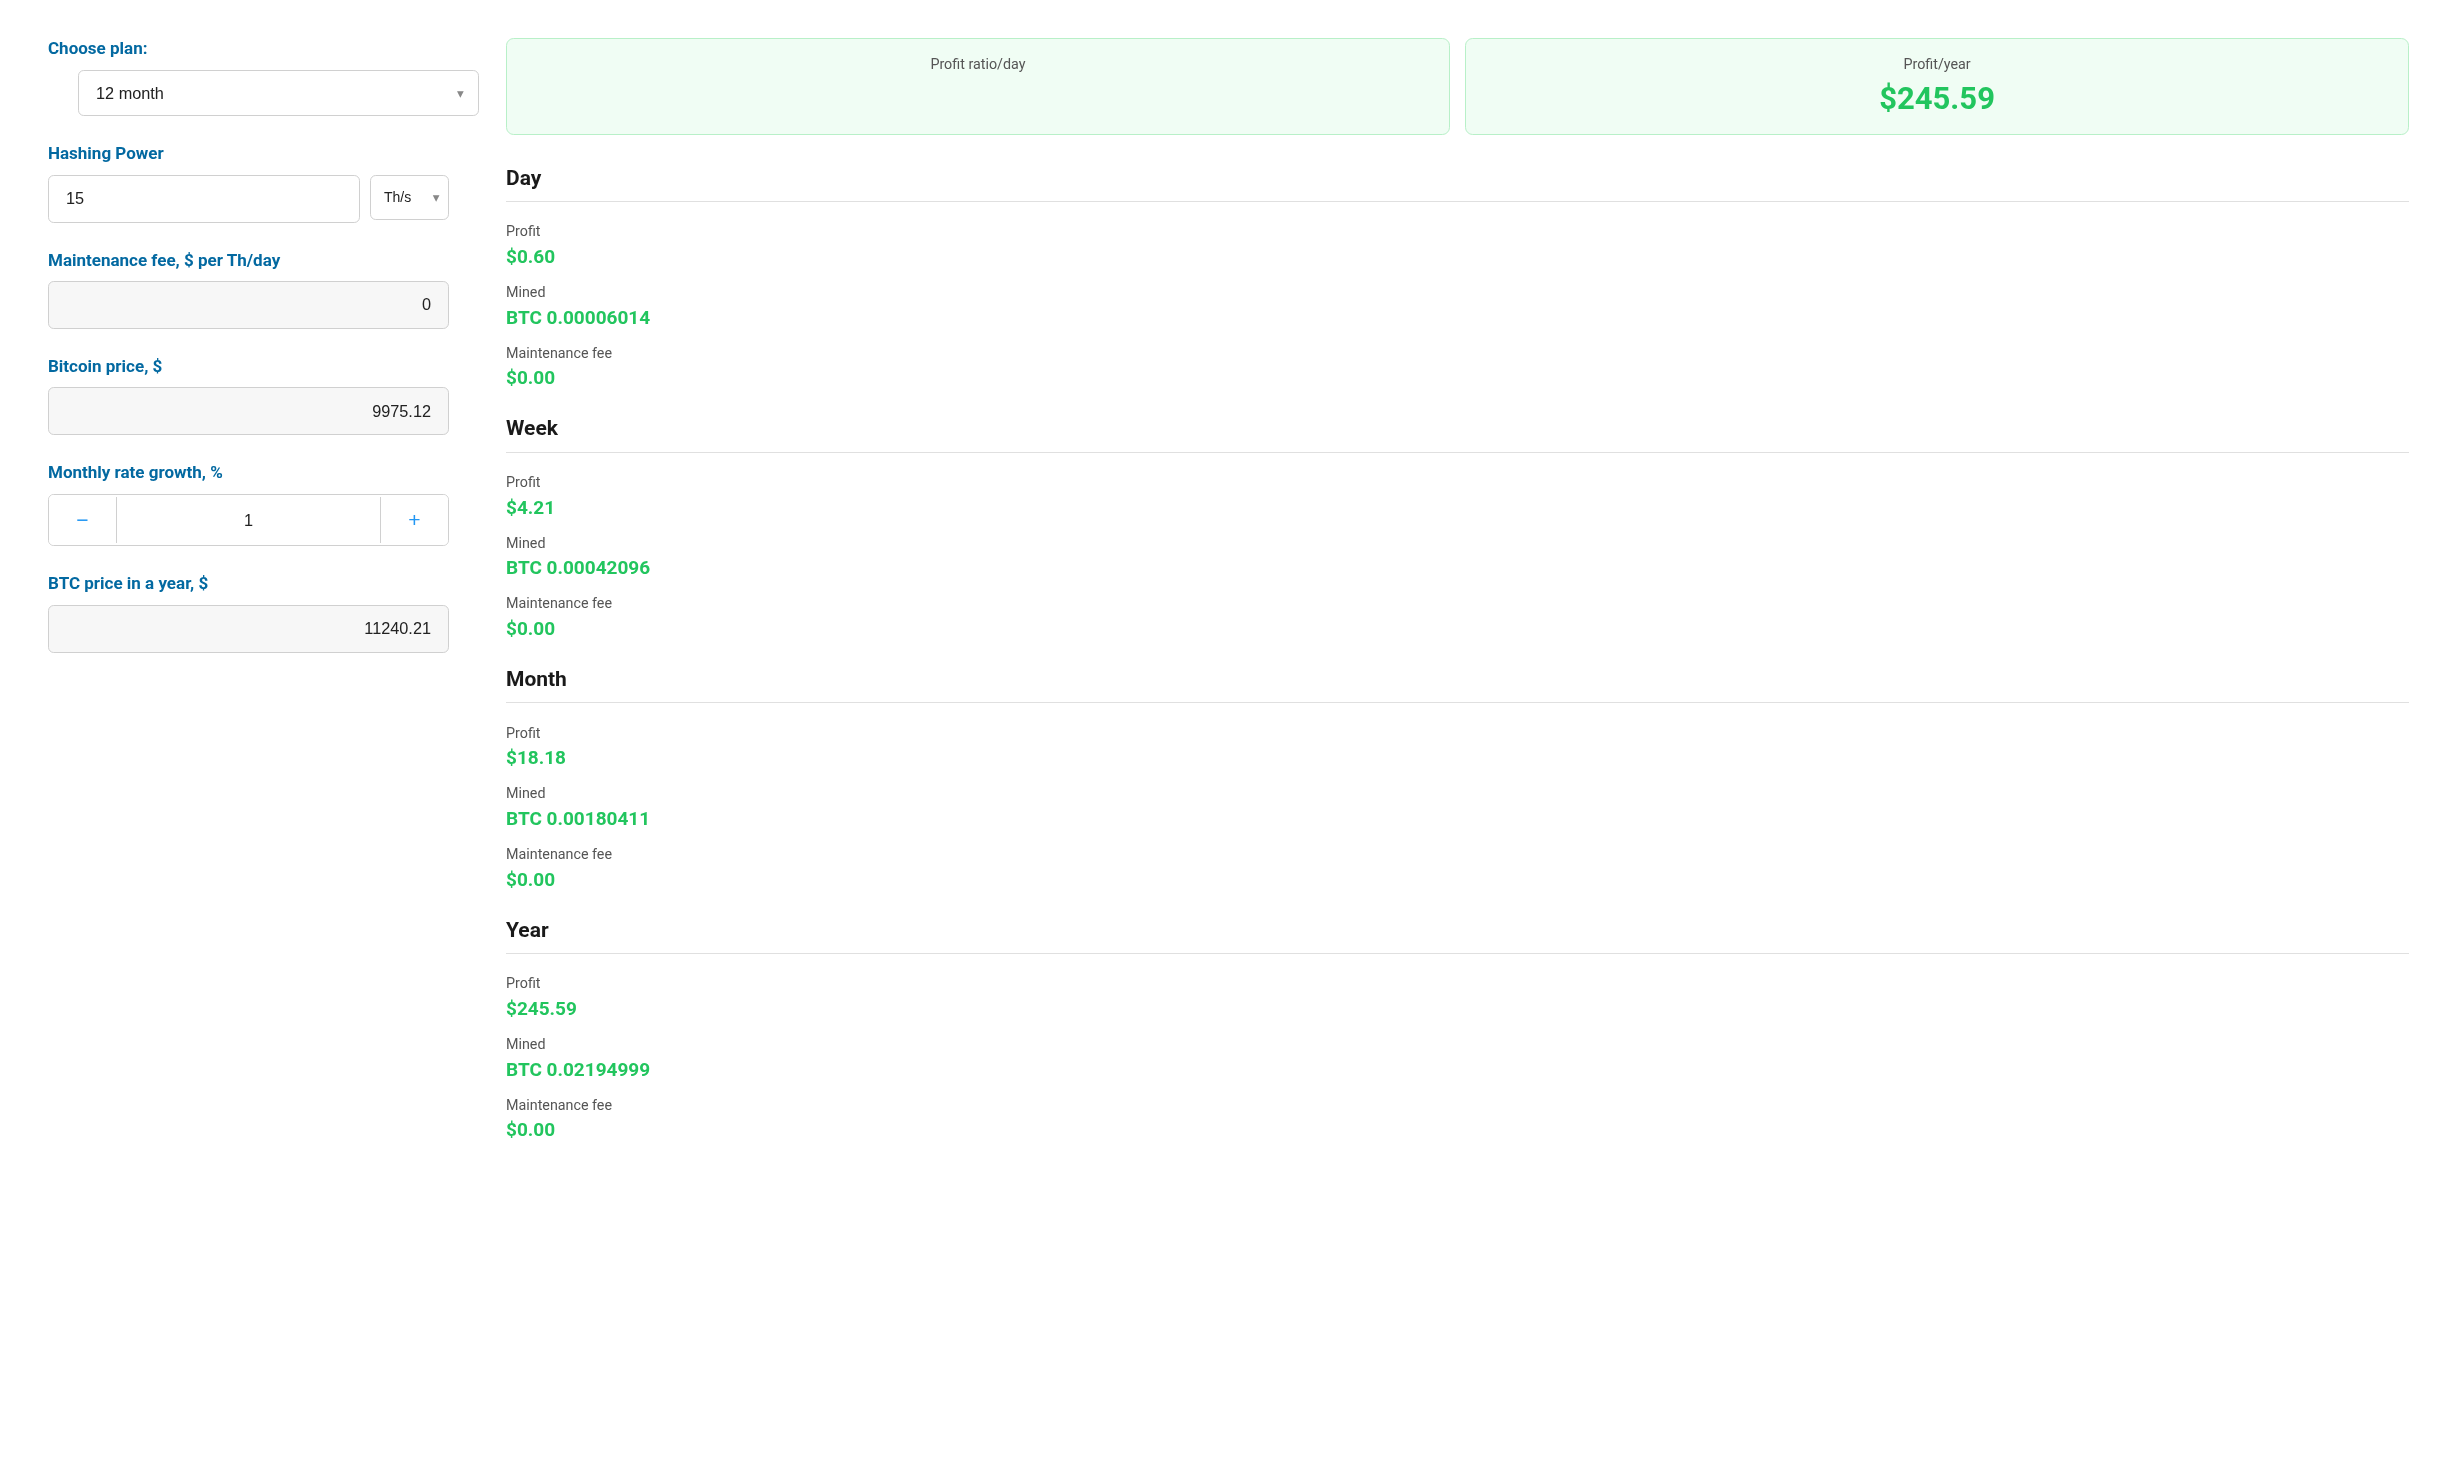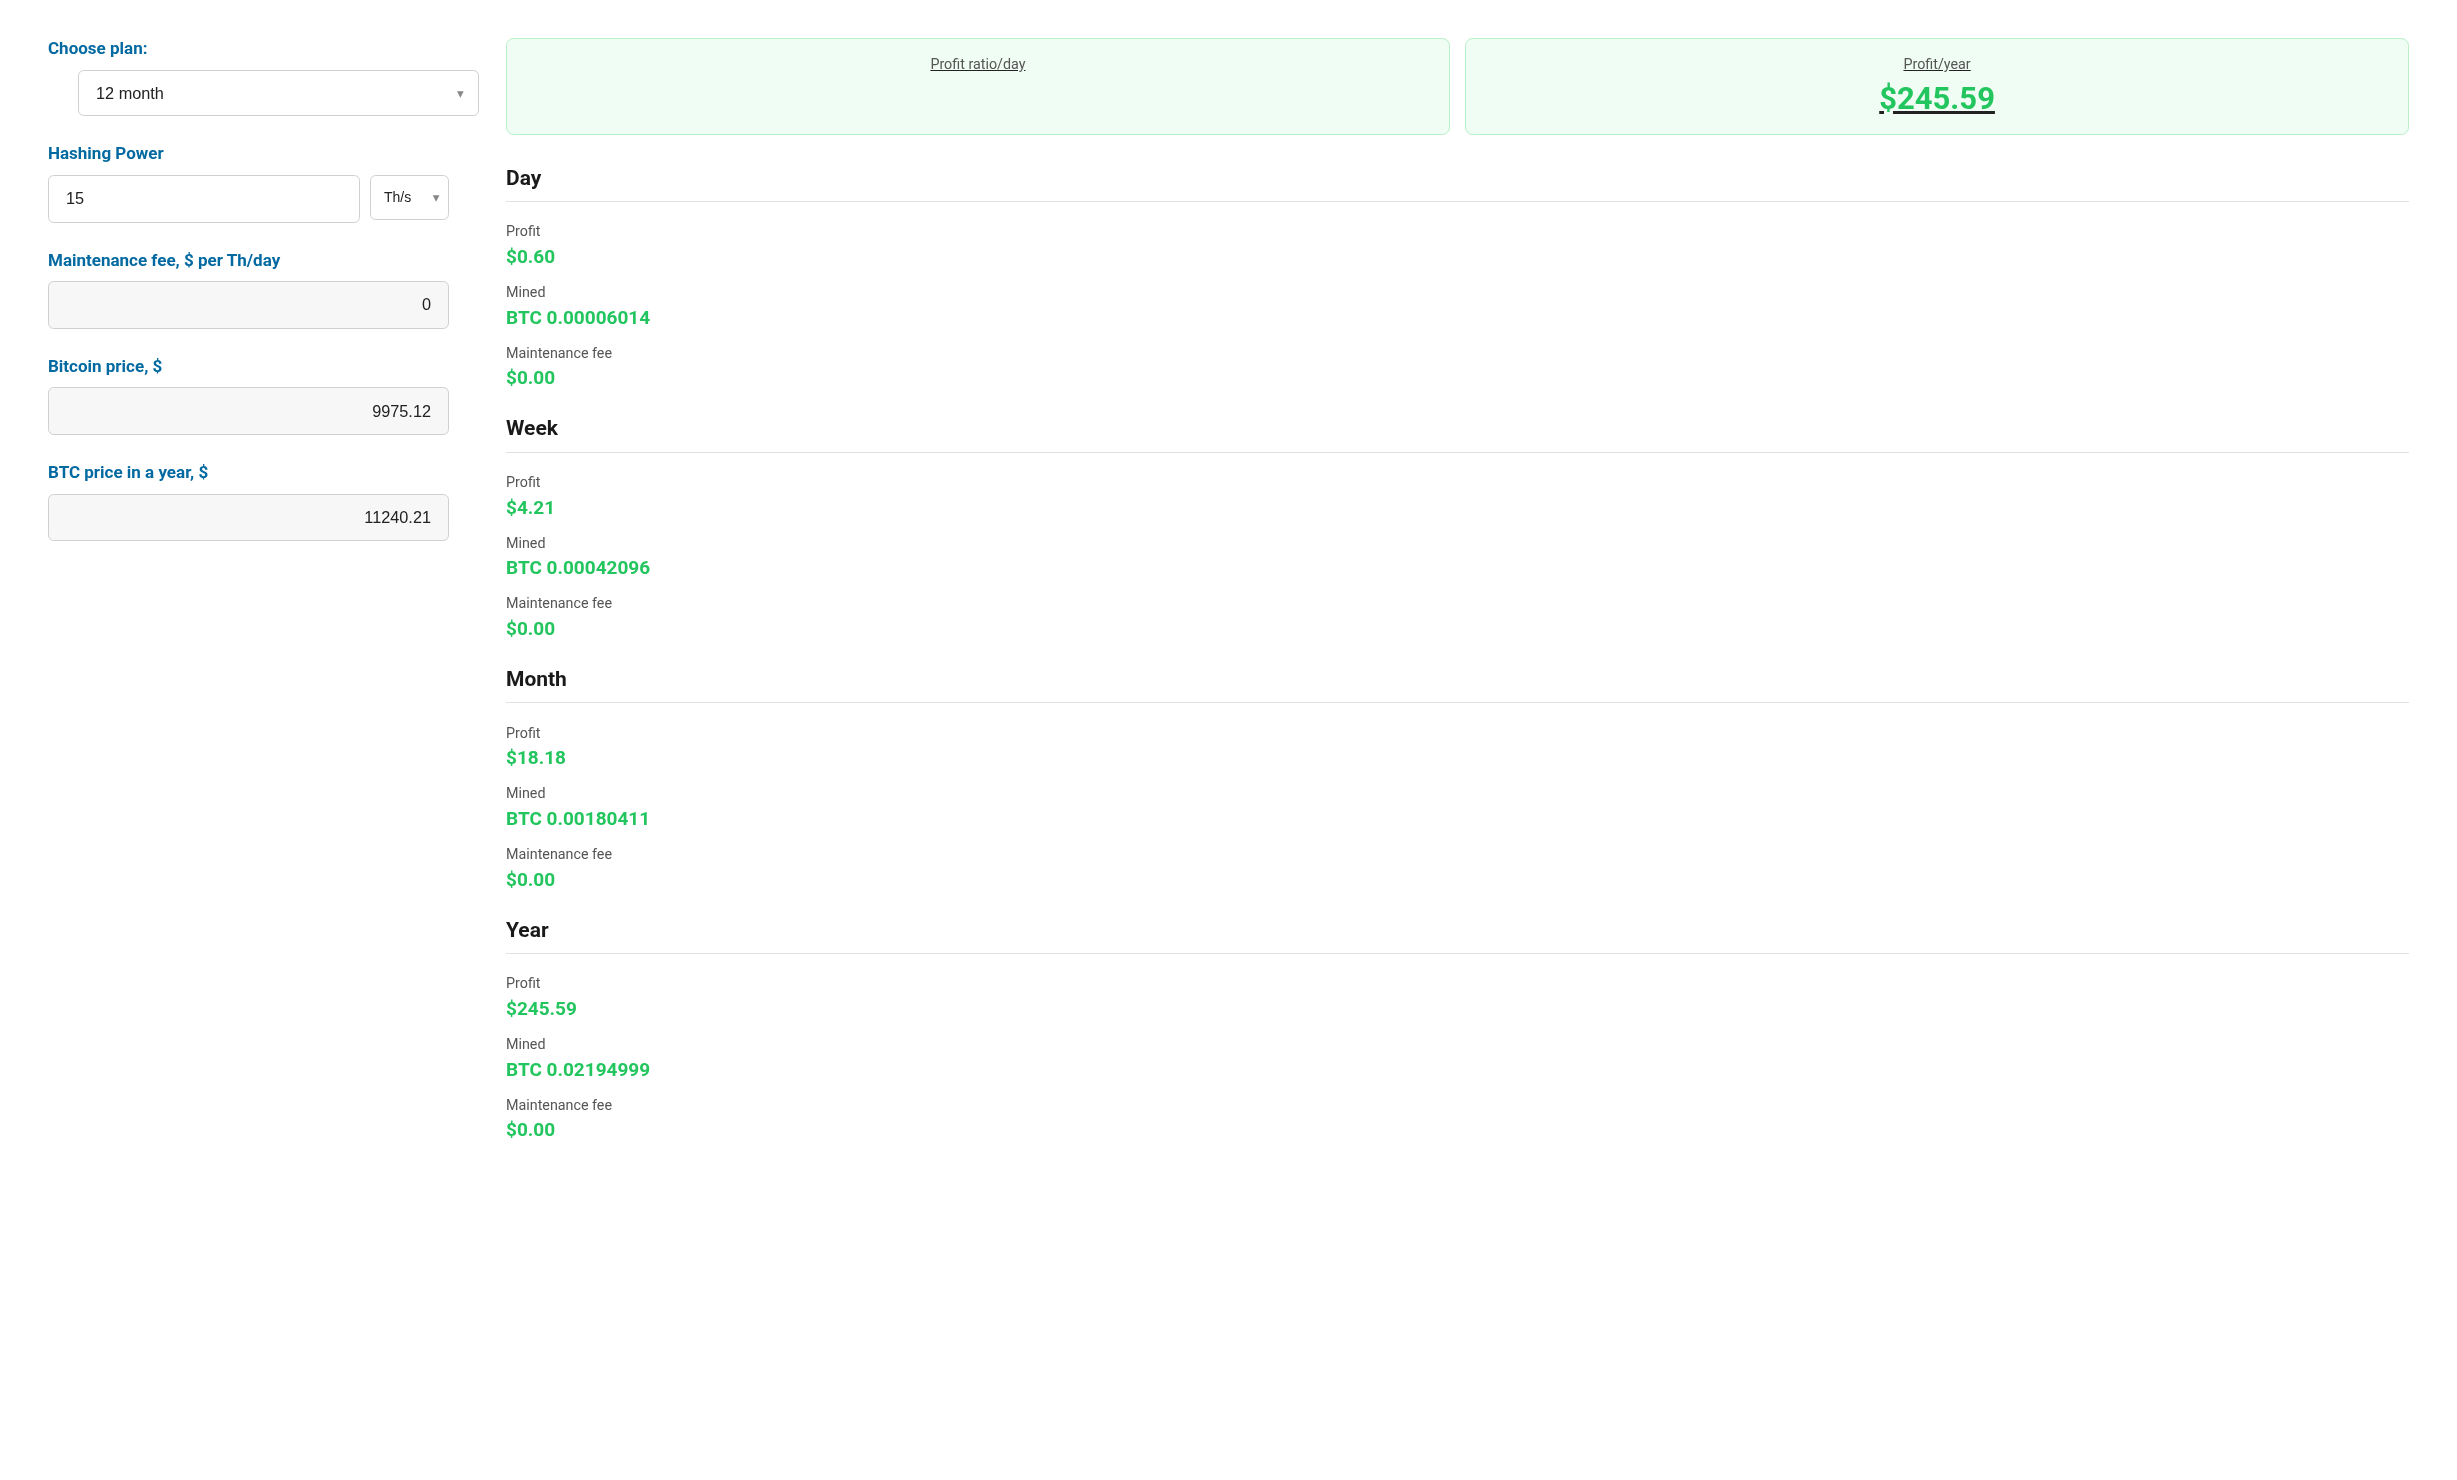--- a/index.html
+++ b/index.html
@@ -174,21 +174,20 @@
       margin-bottom: 31px;
     }
 
     .summary-card {
       flex: 1;
       border: 1.9px solid #b8f0c8;
       border-radius: 7.6px;
       background: #f0fdf4;
       padding: 17px 23px;
       text-align: center;
-      text-decoration: underline;
     }
 
     .summary-card-label {
       font-size: 14.3px;
       color: #555;
       margin-bottom: 7.6px;
     }
 
     .summary-card-value {
       font-size: 31px;
@@ -270,20 +269,32 @@
     <div class="field-group">
       <label class="field-label">Maintenance fee, $ per Th/day</label>
       <input type="text" class="text-input right-align" value="0" style="">
     </div>
 
     <div class="field-group">
       <label class="field-label">Bitcoin price, $</label>
       <input type="text" class="text-input right-align" value="9975.12" style="">
     </div>
 
+    <div class="field-group">
+      <label class="field-label">Monthly rate growth, %</label>
+      <div class="stepper-row">
+        <button class="stepper-btn">
+          <span>−</span>
+        </button>
+        <input type="text" class="stepper-input" value="1" style="">
+        <button class="stepper-btn">
+          <span>+</span>
+        </button>
+      </div>
+    </div>
 
     <div class="field-group">
       <label class="field-label">BTC price in a year, $</label>
       <input type="text" class="text-input right-align" value="11240.21" style="">
     </div>
 
   </div>
 
   <div class="right-panel">
 

